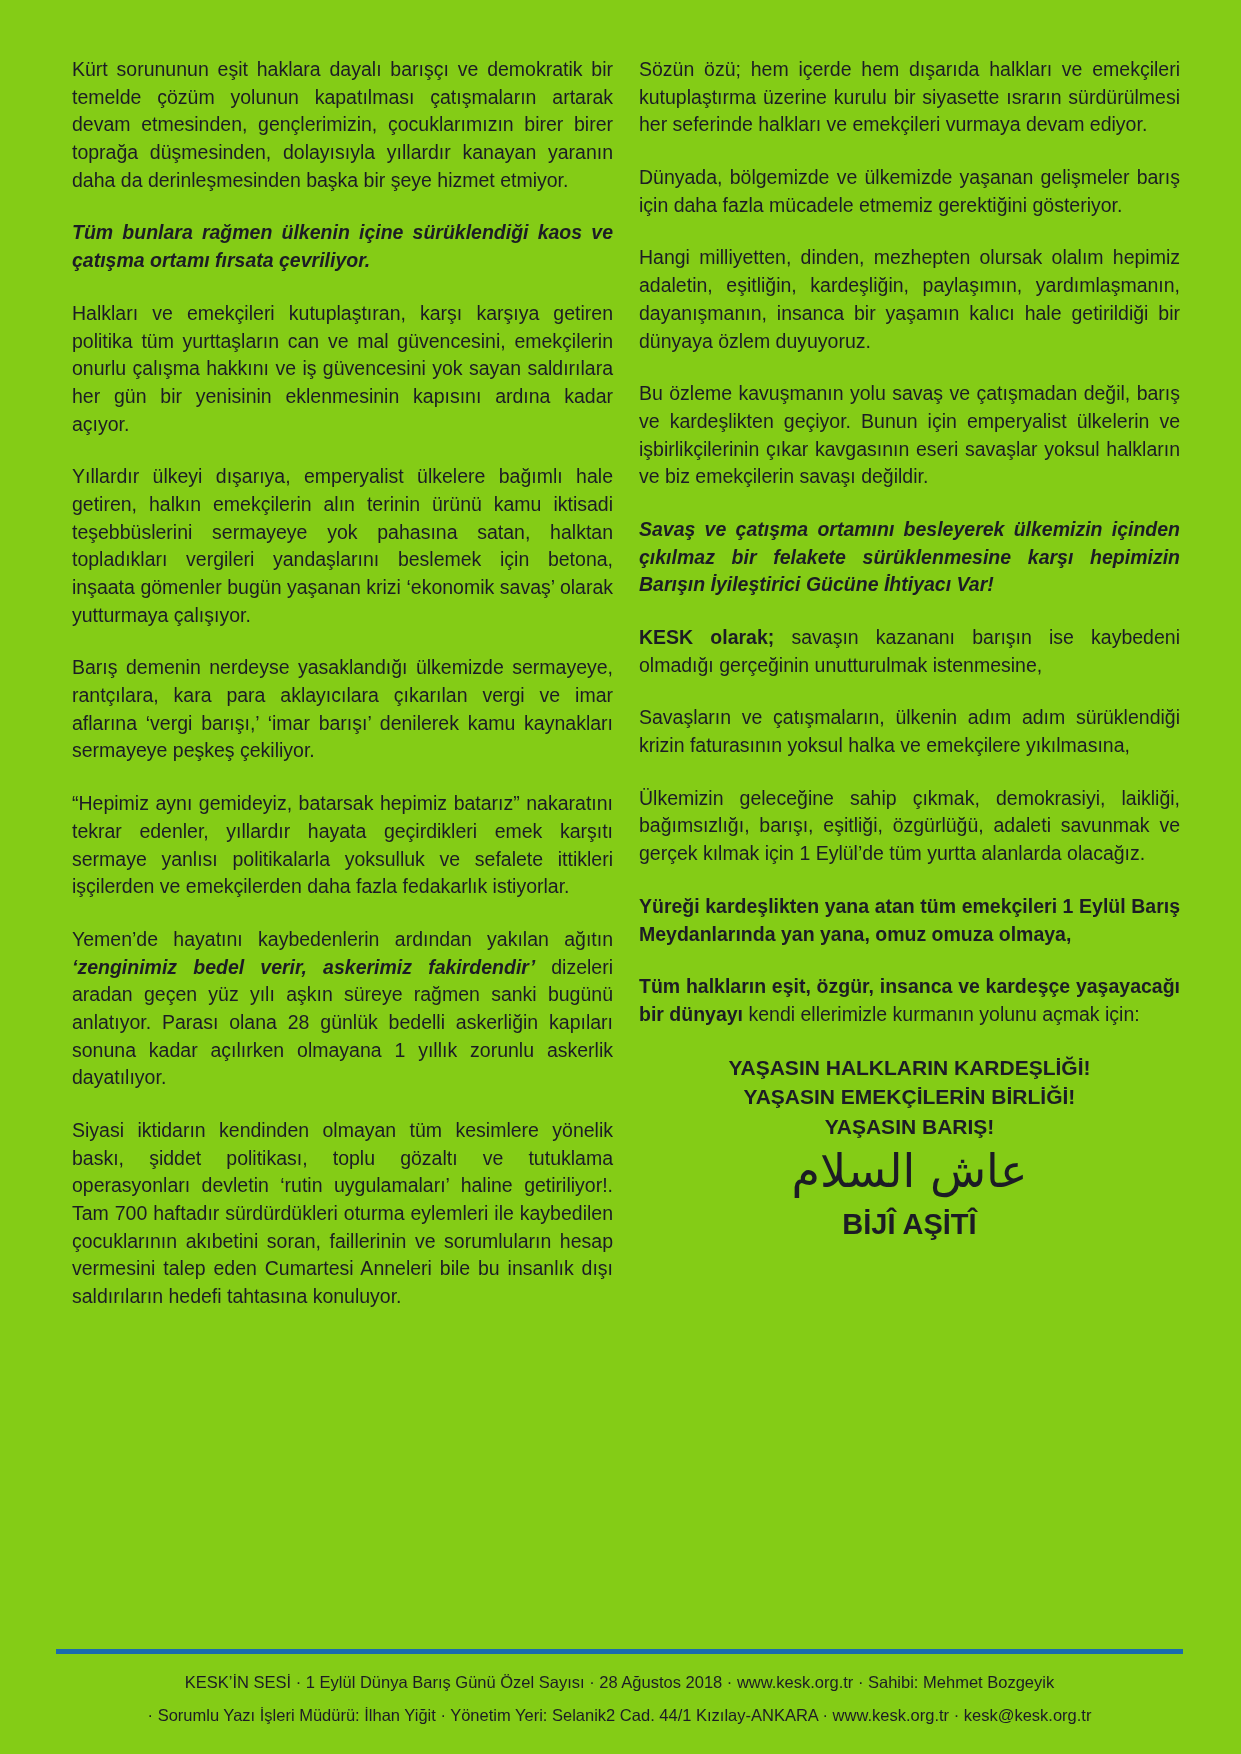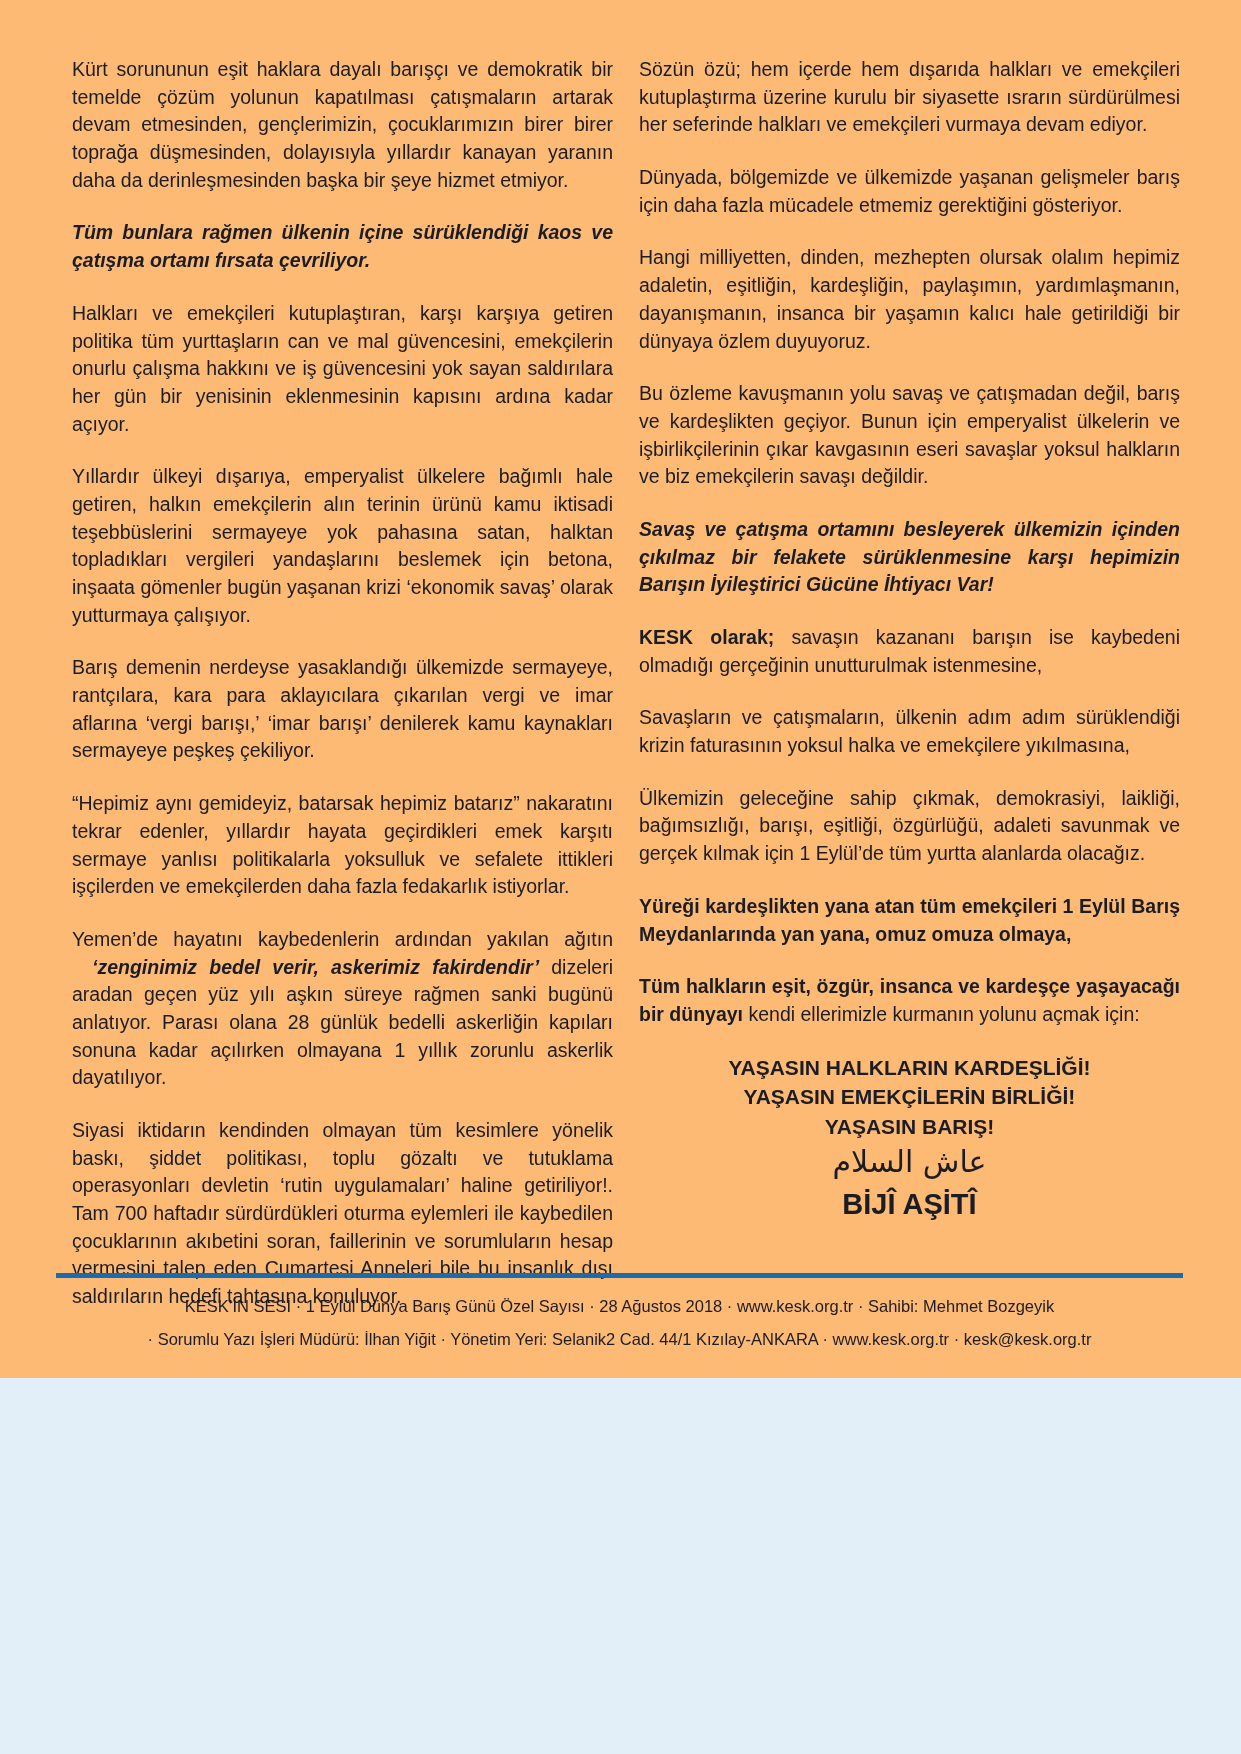--- a/index.html
+++ b/index.html
@@ -3,53 +3,53 @@
 <meta charset="utf-8">
 <style>
   html, body {
     margin: 0;
     padding: 0;
     background: #e2eff8;
   }
   .page {
     position: relative;
     width: 1241px;
-    height: 1378px;
-    background: #fdba74;
+    height: 1754px;
+    background: #84cc16;
     font-family: "Liberation Sans", sans-serif;
     color: #1c1c25;
     overflow: hidden;
   }
   .columns {
     display: flex;
     gap: 26px;
     padding: 56px 60px 0 72px;
   }
   .col {
     width: 541px;
     text-align: justify;
   }
   p.body {
     font-size: 19.5px;
     line-height: 1.42;
     margin: 0 0 25px 0;
   }
-  .bi { font-weight: bold; font-style: italic; margin-left: 20px; }
+  .bi { font-weight: bold; font-style: italic; }
   .b  { font-weight: bold; }
   .slogans { margin-top: 2px; }
   .slogan {
     text-align: center;
     font-weight: bold;
     font-size: 21px;
     line-height: 1.32;
     margin: 2px 0;
   }
   .arabic {
     text-align: center;
-    font-size: 30px;
+    font-size: 46px;
     line-height: 1.25;
     font-family: "DejaVu Sans", sans-serif;
     margin: 2px 0;
   }
   .kurdish {
     text-align: center;
     font-weight: bold;
     font-size: 29px;
     line-height: 1.3;
     margin: 6px 0 0 0;

